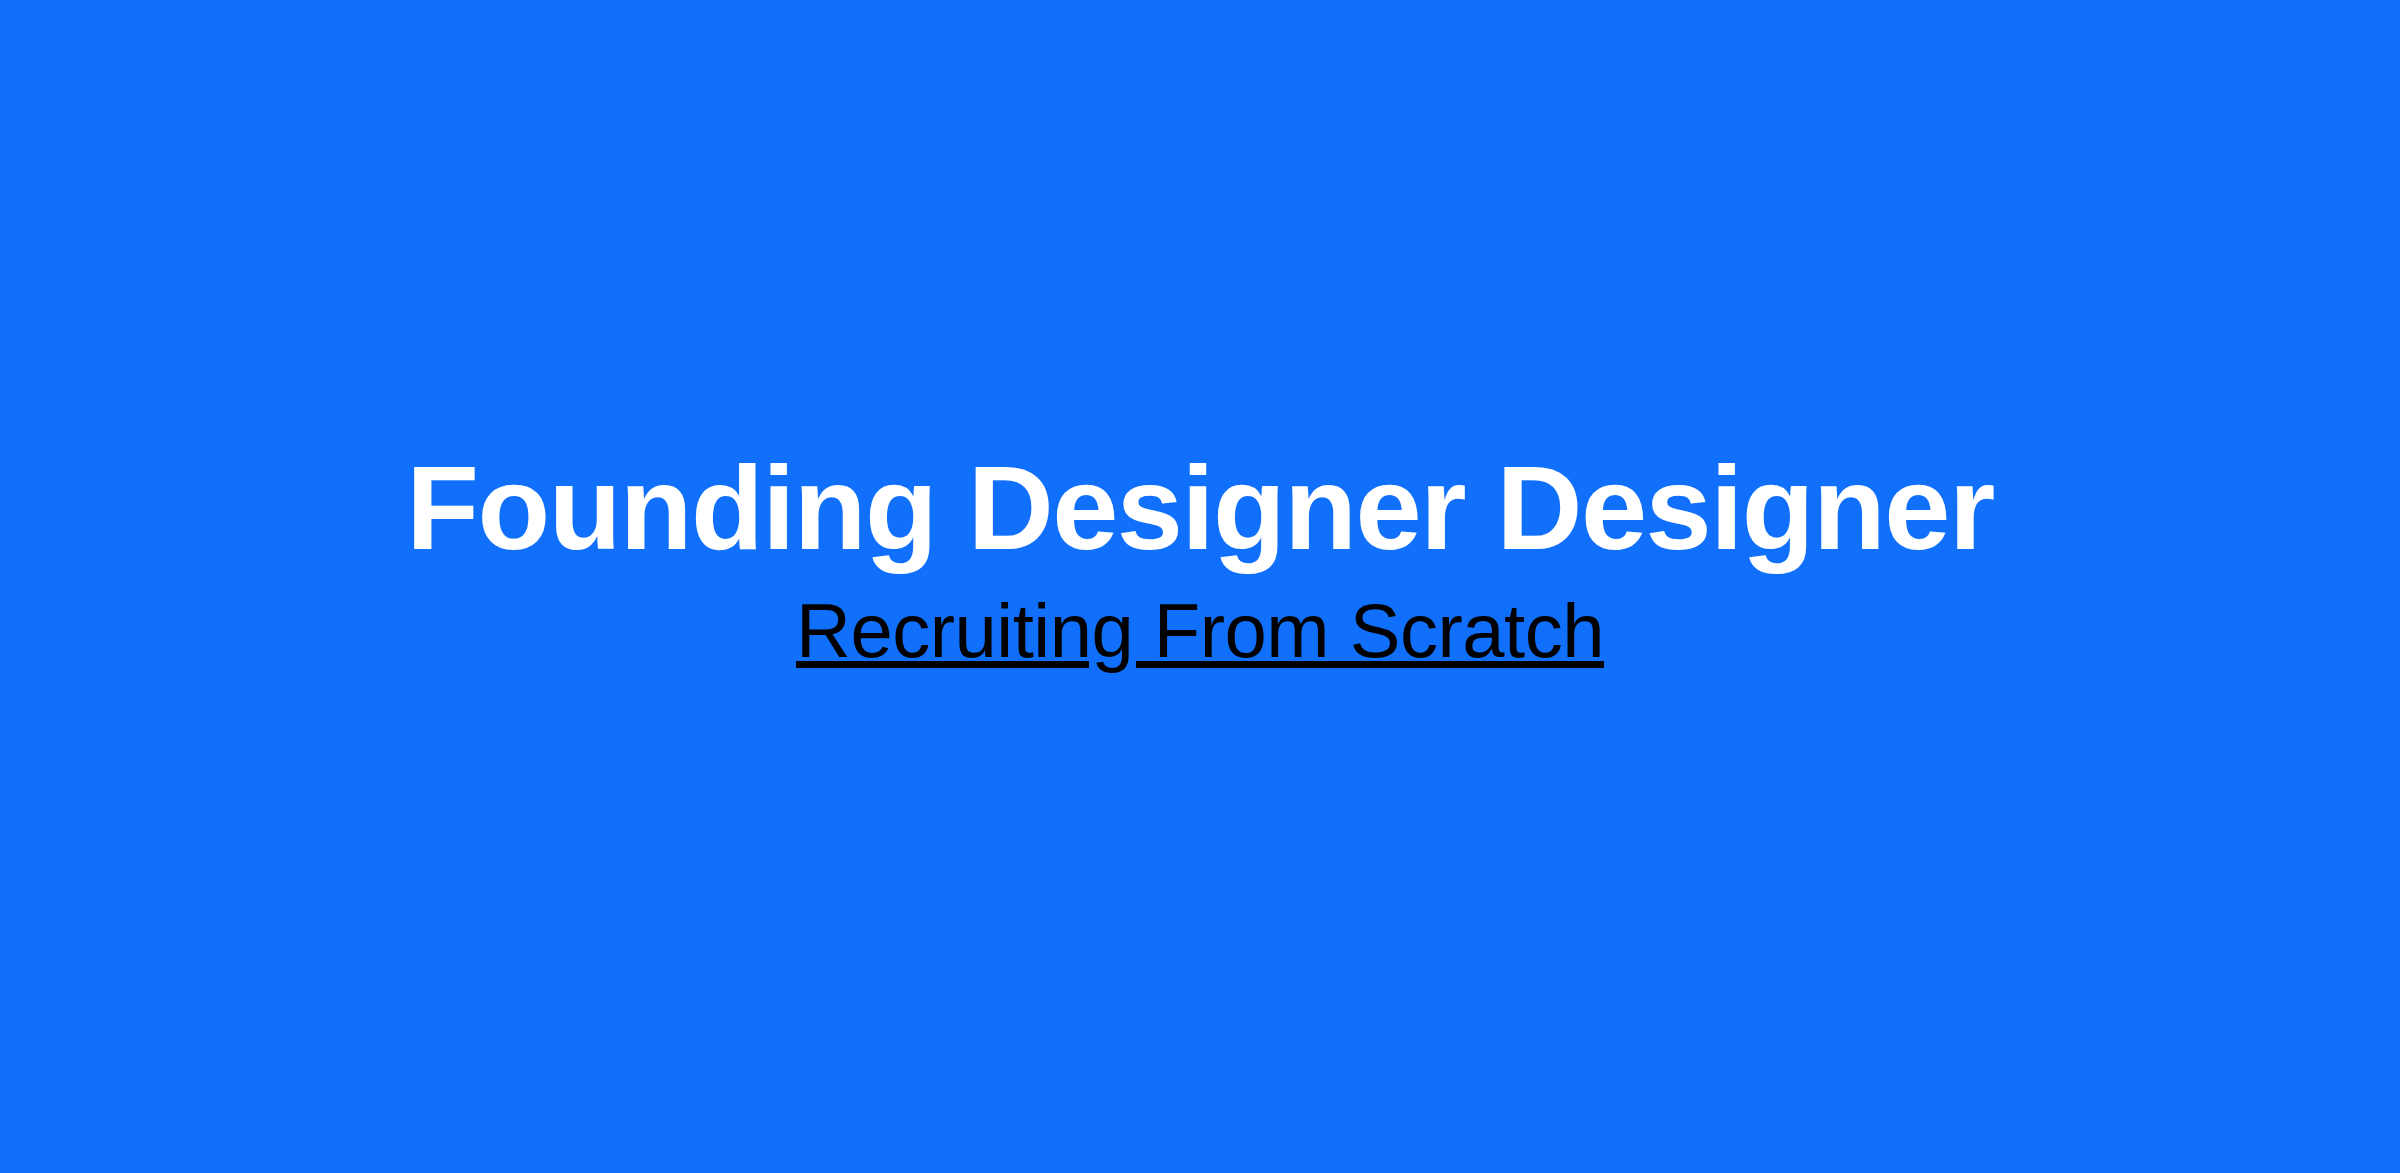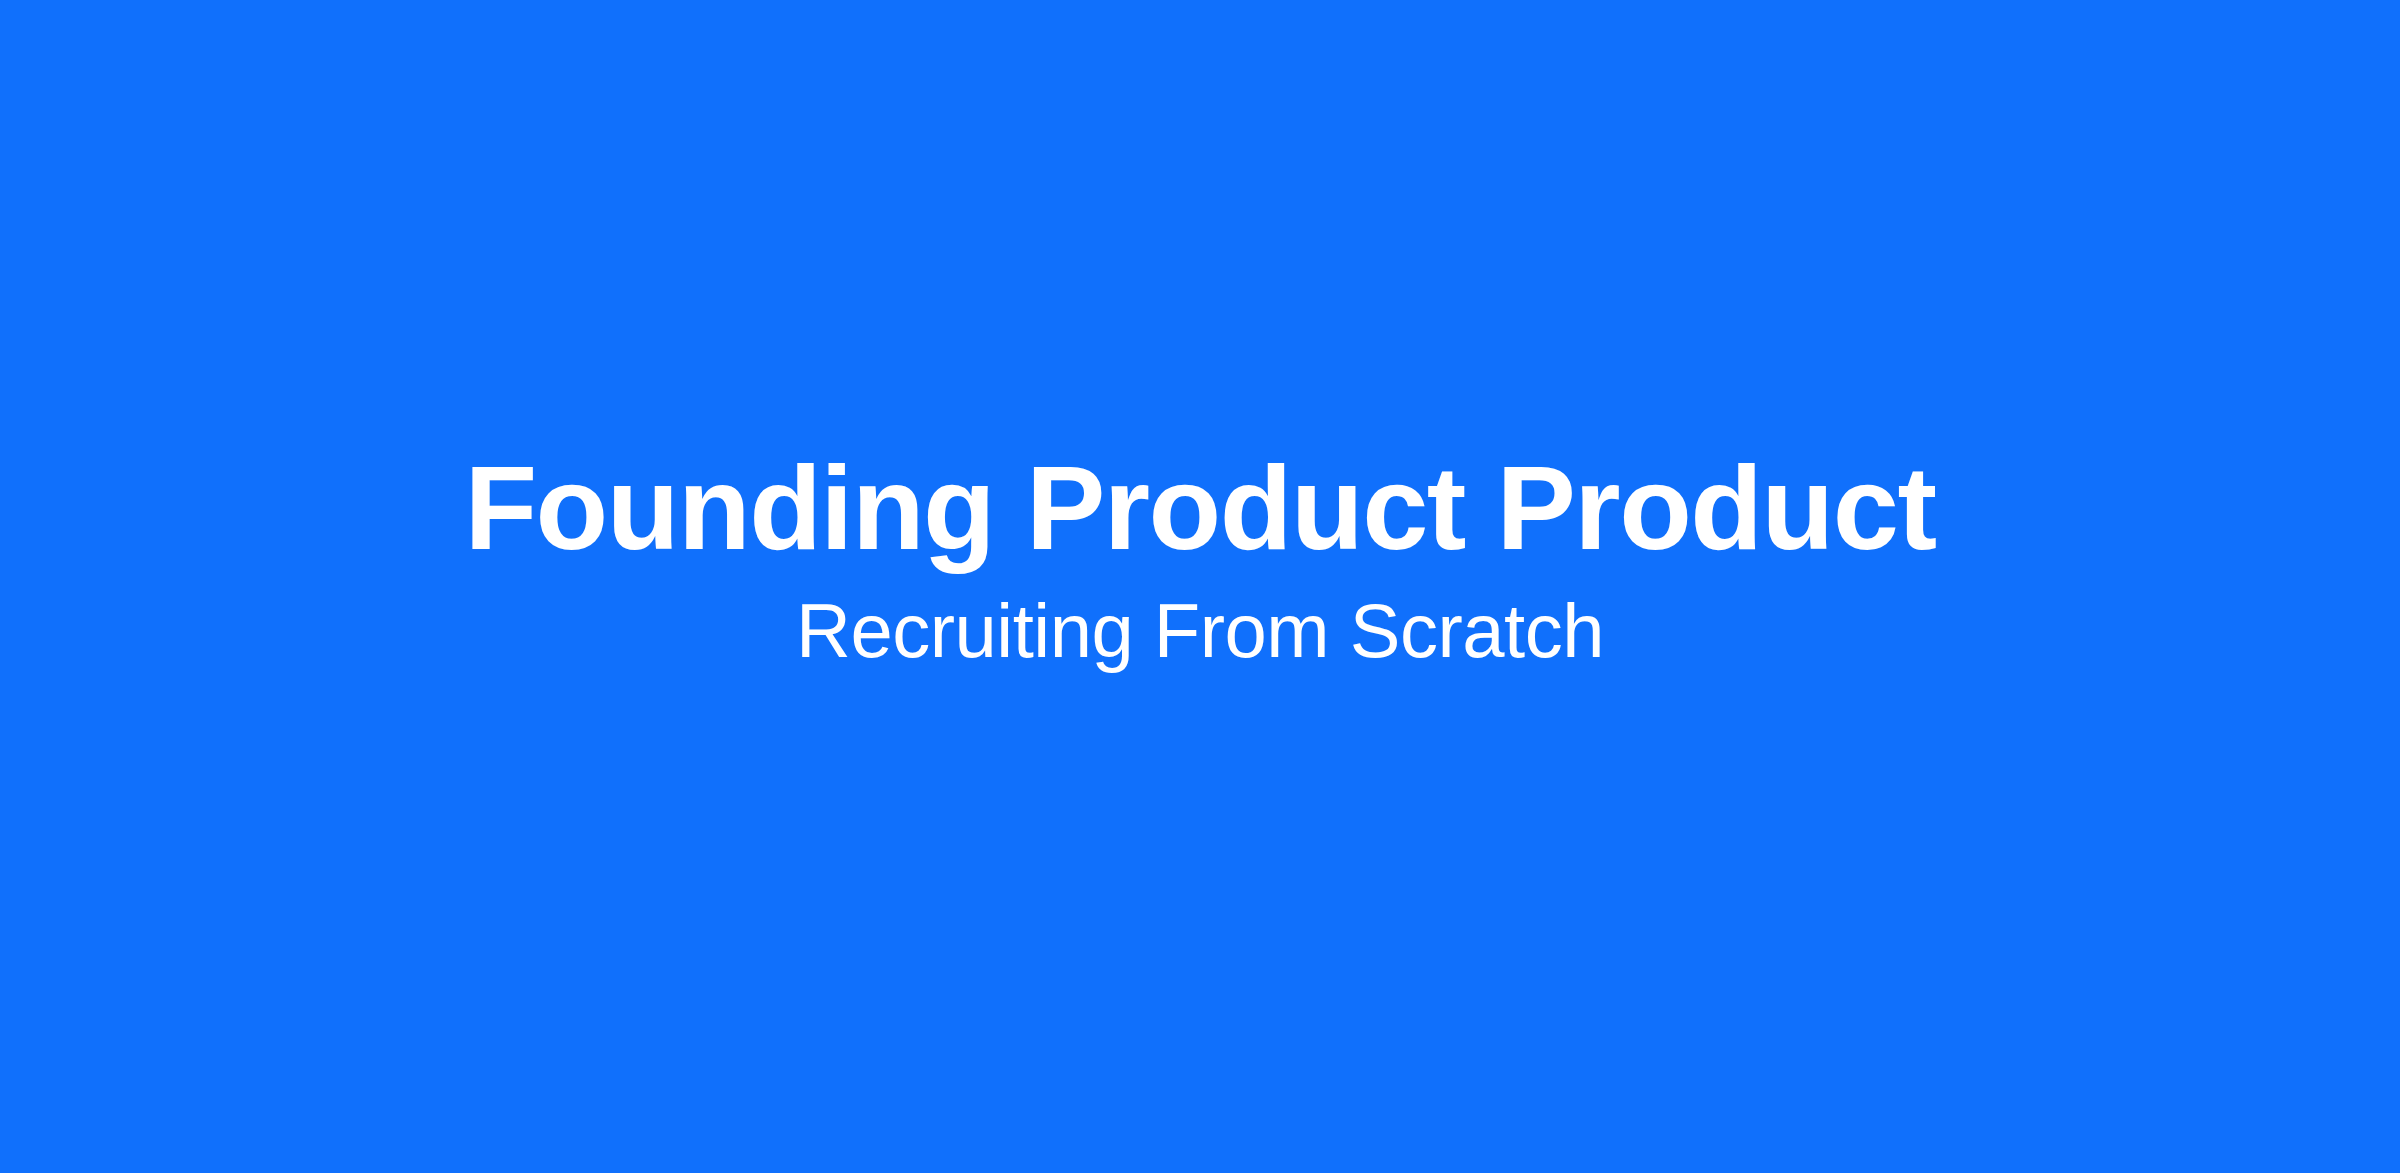--- a/index.html
+++ b/index.html
@@ -59,16 +59,16 @@
     letter-spacing: -0.5px;
     color: #ffffff;
     white-space: nowrap;
   }
 </style>
 </head>
 <body>
 
 <div class="title-card" style="background: rgb(16, 112, 252);">
   <div class="text-block">
-    <h1 class="headline" style="color: rgb(255, 255, 255);">Founding Product Product</h1>
-    <p class="subheadline" style="color: #ffffff;">Recruiting From Scratch</p>
+    <h1 class="headline" style="color: rgb(255, 255, 255);">Founding Designer Designer</h1>
+    <p class="subheadline" style="color: #000000; text-decoration: underline;">Recruiting From Scratch</p>
   </div>
 </div>
 
 </body></html>

